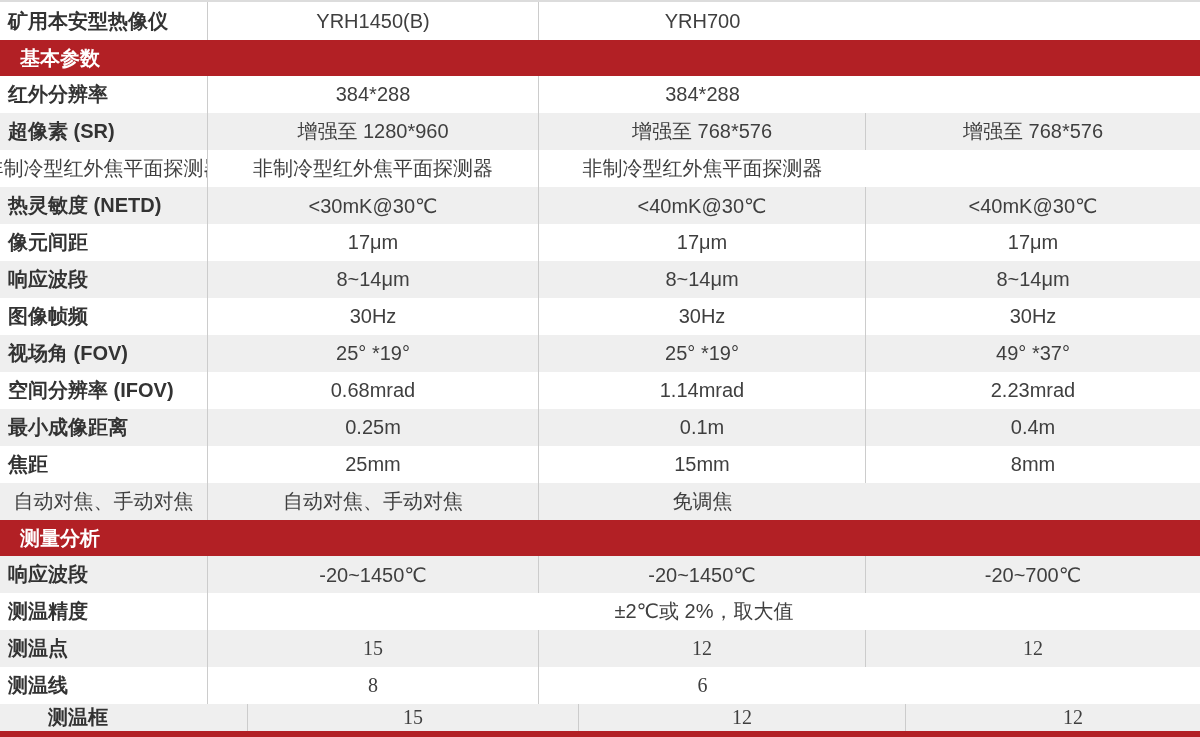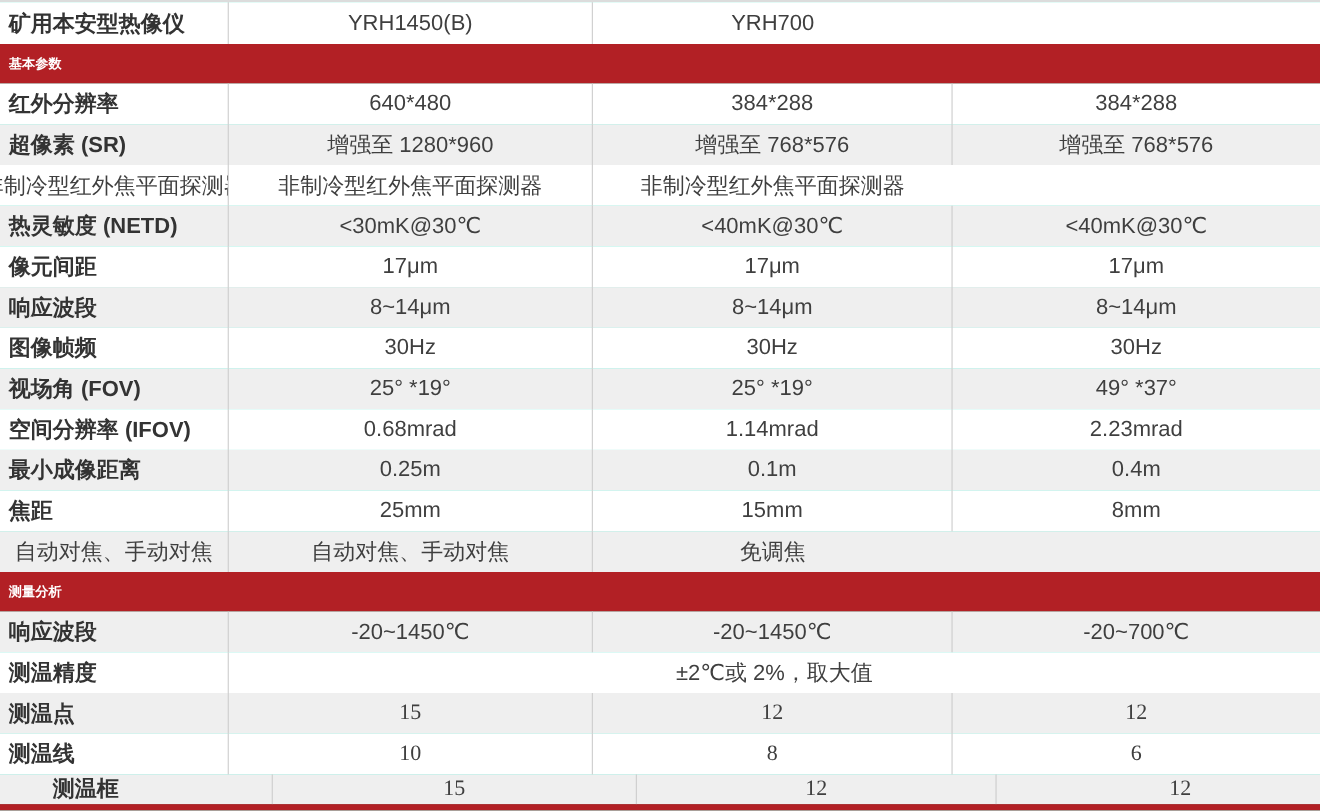--- a/index.html
+++ b/index.html
@@ -38,42 +38,41 @@
   .cell.label{
     justify-content:flex-start;
     padding-left:8px;
     font-weight:700;color:var(--label);
   }
   .cell.merged{grid-column:2 / span 3;}
   .cell.serif-num{font-family:"Liberation Serif","DejaVu Serif",serif;}
   .section-bar{
     height:36px;background:var(--red);
     display:flex;align-items:center;
-    padding-left:8px;
-    color:#ffffff;font-size:12px;font-weight:700;
+    padding-left:20px;
+    color:#ffffff;font-size:20px;font-weight:700;
   }
   .bottom-strip{height:6px;background:var(--red);}
 </style>
 </head>
 <body>
 
 <div class="page">
   <div class="topline"></div>
 
   <div class="row header-row">
     <div class="cell label">矿用本安型热像仪</div>
     <div class="cell">YRH1450(B)</div>
     <div class="cell">YRH700</div>
   </div>
 
   <div class="section-bar">基本参数</div>
 
   <div class="row">
     <div class="cell label">红外分辨率</div>
-    <div class="cell">640*480</div>
     <div class="cell">384*288</div>
     <div class="cell">384*288</div>
   </div>
   <div class="row alt">
     <div class="cell label">超像素 (SR)</div>
     <div class="cell">增强至 1280*960</div>
     <div class="cell">增强至 768*576</div>
     <div class="cell">增强至 768*576</div>
   </div>
   <div class="row">
@@ -148,21 +147,20 @@
     <div class="cell merged">±2℃或 2%，取大值</div>
   </div>
   <div class="row alt">
     <div class="cell label">测温点</div>
     <div class="cell serif-num">15</div>
     <div class="cell serif-num">12</div>
     <div class="cell serif-num">12</div>
   </div>
   <div class="row">
     <div class="cell label">测温线</div>
-    <div class="cell serif-num">10</div>
     <div class="cell serif-num">8</div>
     <div class="cell serif-num">6</div>
   </div>
   <div class="row alt short">
     <div class="cell label">测温框</div>
     <div class="cell serif-num">15</div>
     <div class="cell serif-num">12</div>
     <div class="cell serif-num">12</div>
   </div>
 

